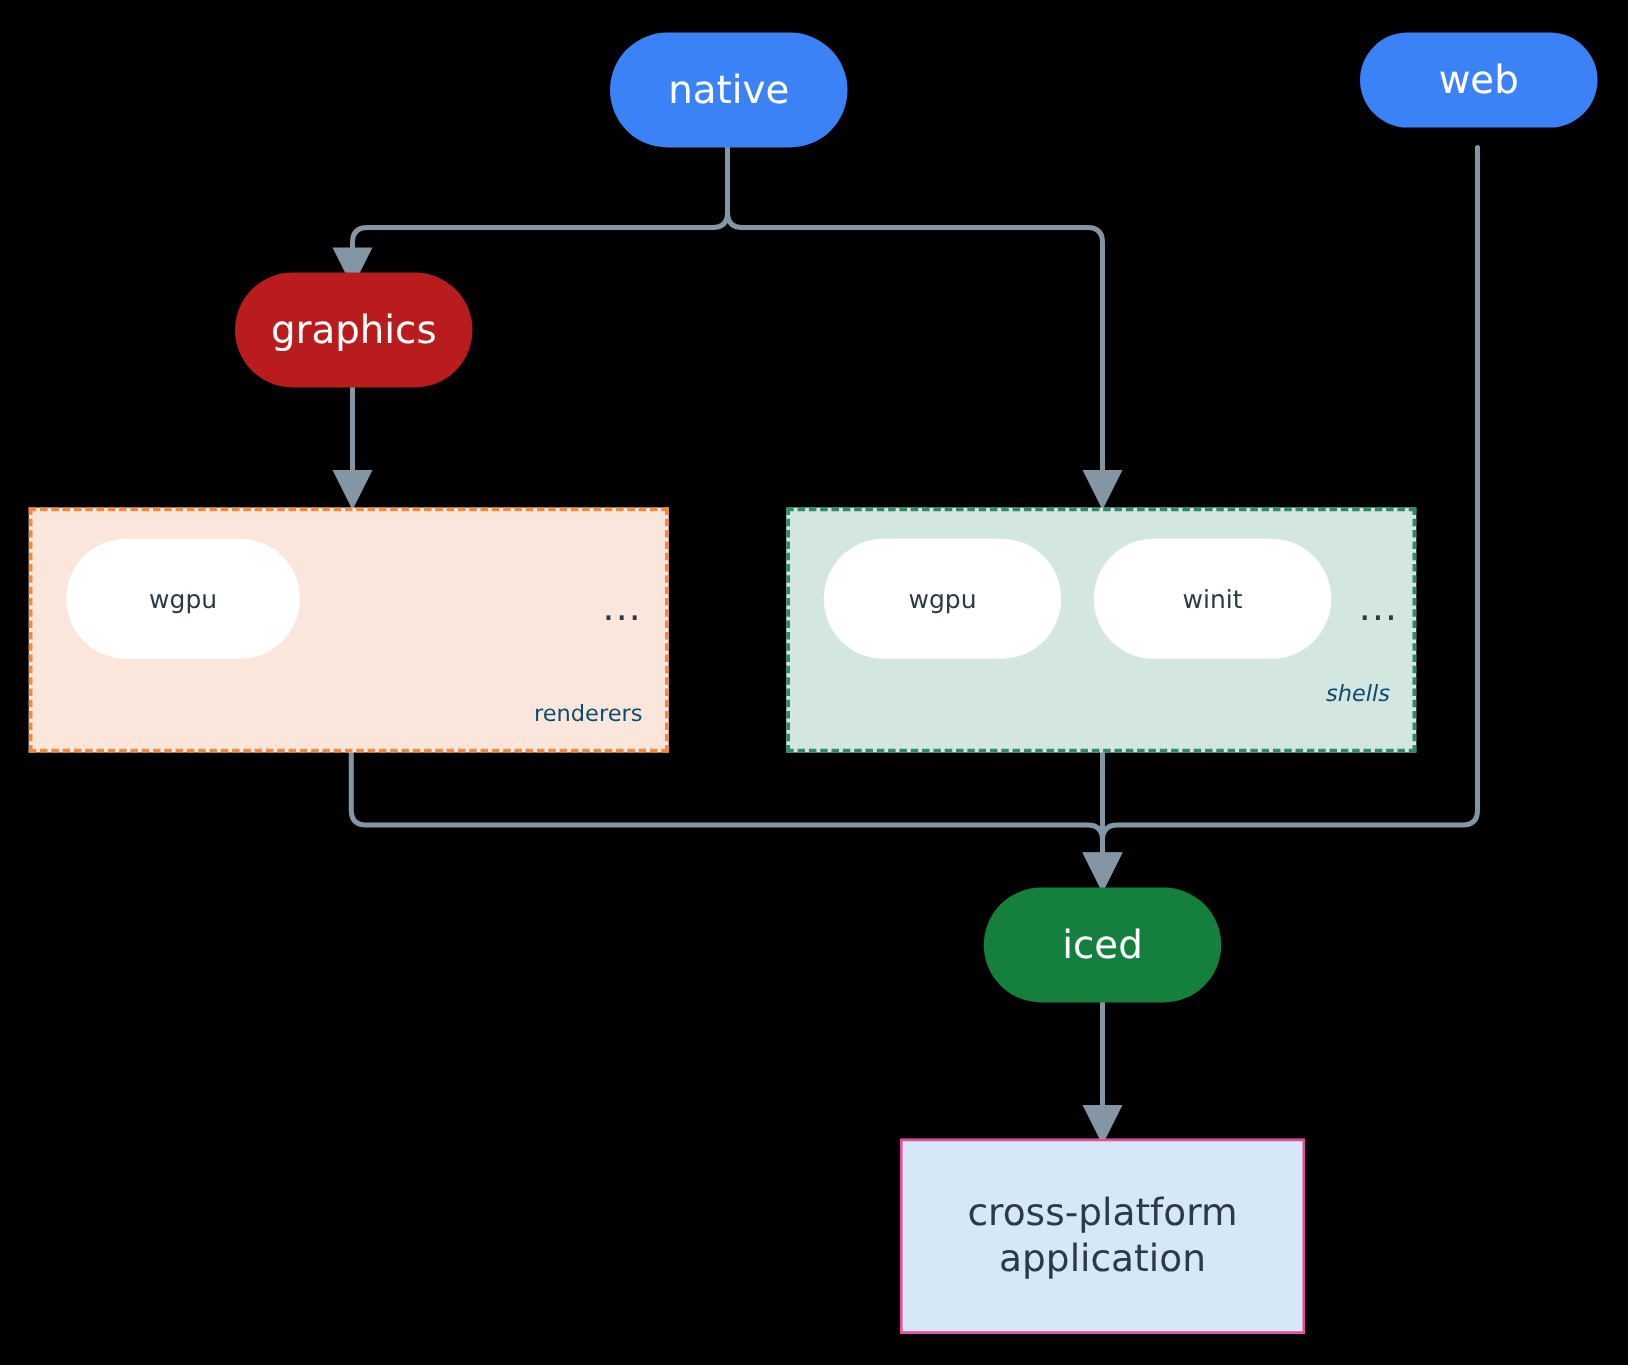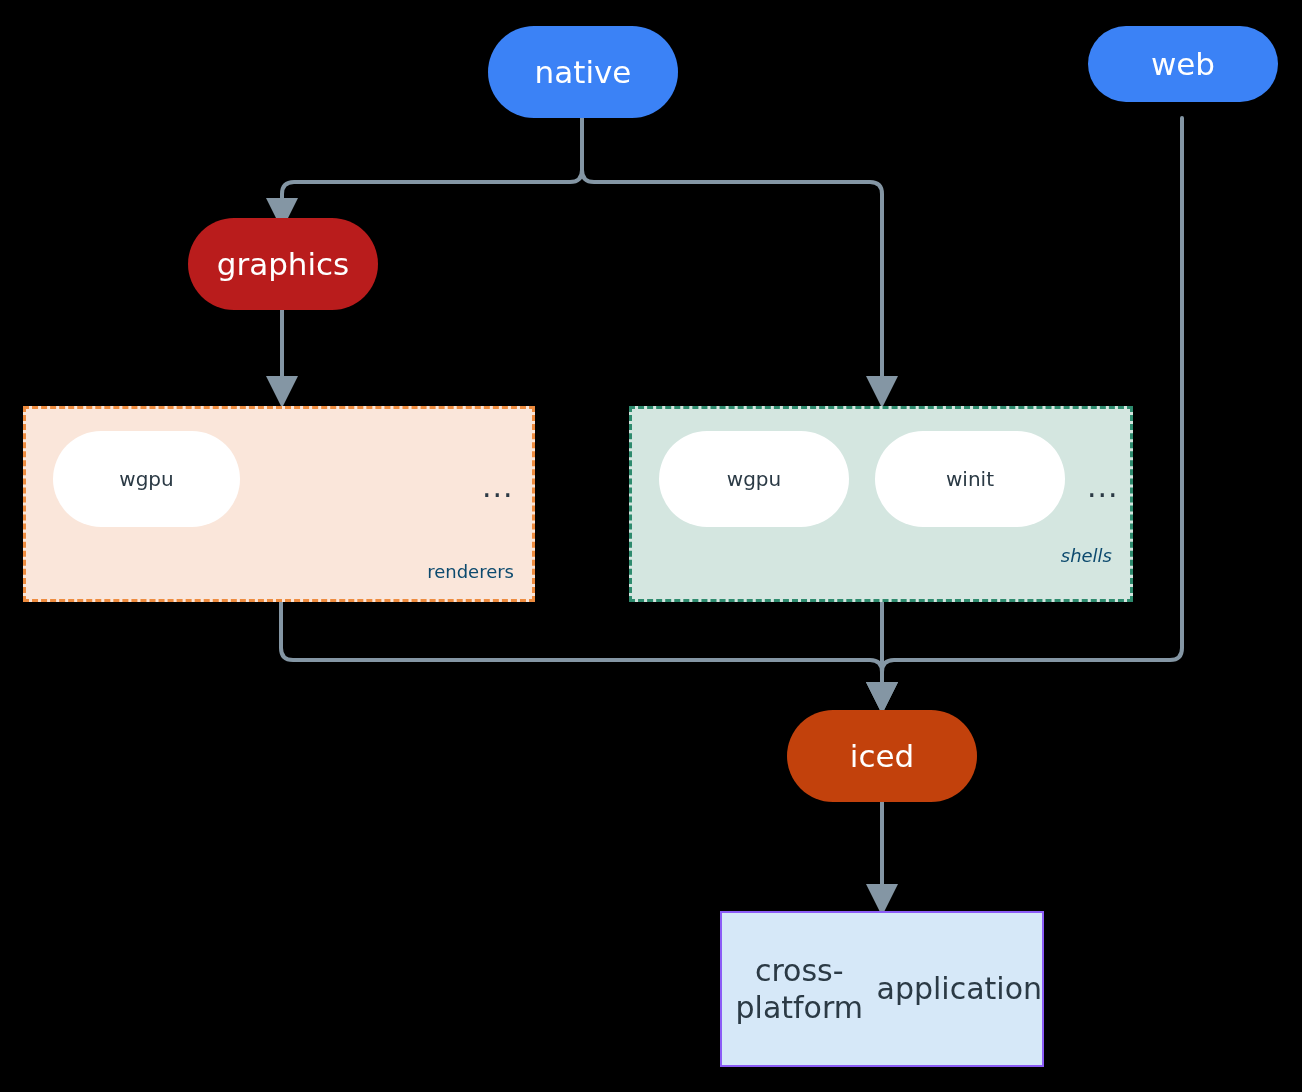--- a/index.html
+++ b/index.html
@@ -39,29 +39,30 @@
     background: #3b82f6;
     color: #FFFFFF;
     font-size: 31px;
   }
   .node-graphics {
     background: #b91c1c;
     color: #FFFFFF;
     font-size: 31px;
   }
   .node-iced {
-    background: #c2410c;
+    background: #15803d;
     color: #FFFFFF;
     font-size: 31px;
   }
   .node-app {
     background: #D6E8F8;
     color: #2B3A45;
-    border: 2px solid #8b5cf6;
+    border: 2px solid #ec4899;
     font-size: 30px;
+    flex-direction: column;
   }
   .group {
     position: absolute;
     box-sizing: border-box;
   }
   .group-renderers {
     background: #FAE6DA;
     border: 3px dashed #EE8C3F;
   }
   .group-shells {

